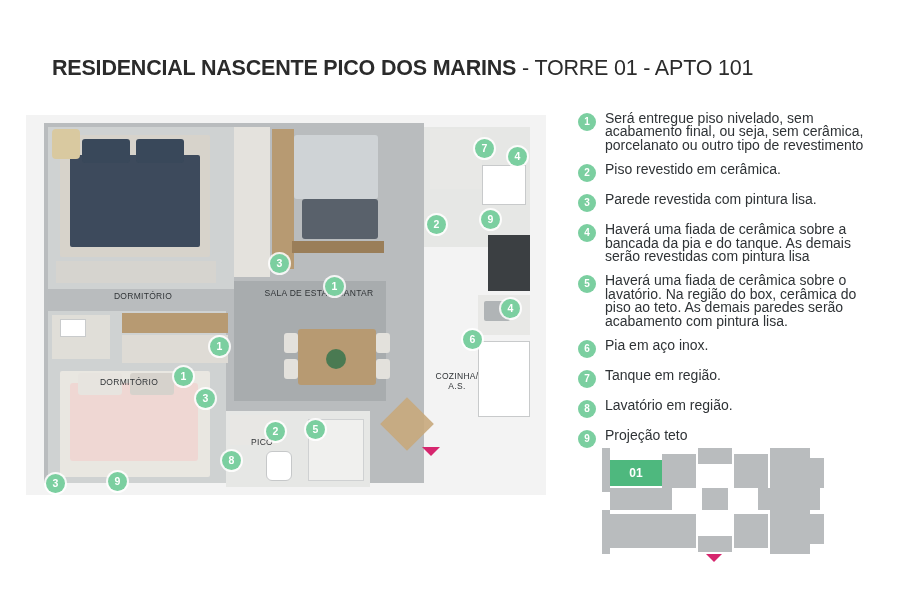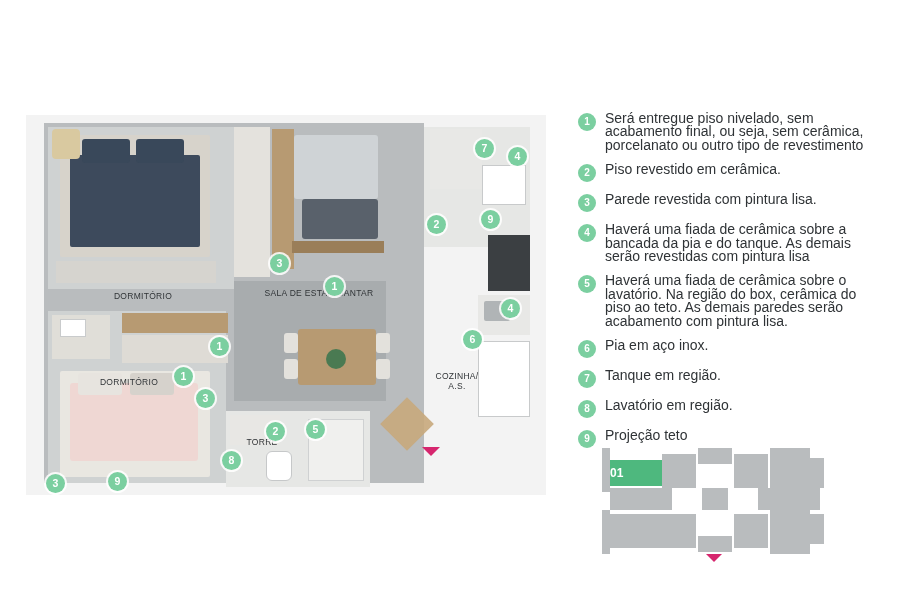--- a/index.html
+++ b/index.html
@@ -165,40 +165,43 @@
   .kp-highlight {
     position: absolute;
     background: #4eb87e;
     box-sizing: border-box;
   }
   .kp-label {
     position: absolute;
     color: #ffffff;
     font-size: 12px;
     font-weight: bold;
-    text-align: left;
+    text-align: center;
     line-height: 20px;
   }
   .kp-core {
     position: absolute;
     background: #ffffff;
   }
   .kp-arrow {
     position: absolute;
     width: 0; height: 0;
     border-left: 8px solid transparent;
     border-right: 8px solid transparent;
     border-bottom: 8px solid #d6266e;
   }
 </style>
 </head>
 <body>
 
 <div id="page">
 
+  <div id="title">
+    <span class="strong">RESIDENCIAL NASCENTE PICO DOS MARINS</span><span class="light"> - TORRE 01 - APTO 101</span>
+  </div>
 
   <div id="plan">
     <div class="plan-bg"></div>
 
     <div class="room floor-gray" style="left:18px; top:8px; width:380px; height:360px;"></div>
 
     <div class="room floor-light" style="left:22px; top:12px; width:186px; height:162px;"></div>
     <div class="fx bed-frame" style="left:34px; top:20px; width:150px; height:122px;"></div>
     <div class="fx bed-duvet" style="left:44px; top:40px; width:130px; height:92px;"></div>
     <div class="fx pillow-d" style="left:56px; top:24px; width:48px; height:24px;"></div>
@@ -242,21 +245,21 @@
     <div class="fx bed-mattress" style="left:34px; top:256px; width:150px; height:106px;"></div>
     <div class="fx" style="left:44px; top:268px; width:128px; height:78px; background:#efd7d3; border-radius:3px;"></div>
     <div class="fx" style="left:52px; top:258px; width:44px; height:22px; background:#e7e4df; border-radius:3px;"></div>
     <div class="fx" style="left:104px; top:258px; width:44px; height:22px; background:#d6d2cc; border-radius:3px;"></div>
     <div class="room-label" style="left:58px; top:262px; width:90px;">DORMITÓRIO</div>
 
     <div class="room floor-tile" style="left:200px; top:296px; width:144px; height:76px;"></div>
     <div class="fx" style="left:204px; top:300px; width:50px; height:30px; background:#e8e7e4;"></div>
     <div class="fx" style="left:240px; top:336px; width:26px; height:30px; background:#ffffff; border:1px solid #c6c8c9; border-radius:6px;"></div>
     <div class="fx" style="left:282px; top:304px; width:56px; height:62px; background:#f0f0ee; border:1px solid #cfd1d2;"></div>
-    <div class="room-label" style="left:214px; top:322px; width:44px;">TORRE</div>
+    <div class="room-label" style="left:214px; top:322px; width:44px;">PICO</div>
 
     <div class="fx wood" style="left:362px; top:290px; width:38px; height:38px; transform:rotate(45deg); background:#c8a87c; opacity:0.9;"></div>
 
     <div class="marker" style="left:244px; top:139px;">3</div>
     <div class="marker" style="left:184px; top:222px;">1</div>
     <div class="marker" style="left:170px; top:274px;">3</div>
     <div class="marker" style="left:299px; top:162px;">1</div>
     <div class="marker" style="left:148px; top:252px;">1</div>
     <div class="marker" style="left:449px; top:24px;">7</div>
     <div class="marker" style="left:482px; top:32px;">4</div>

